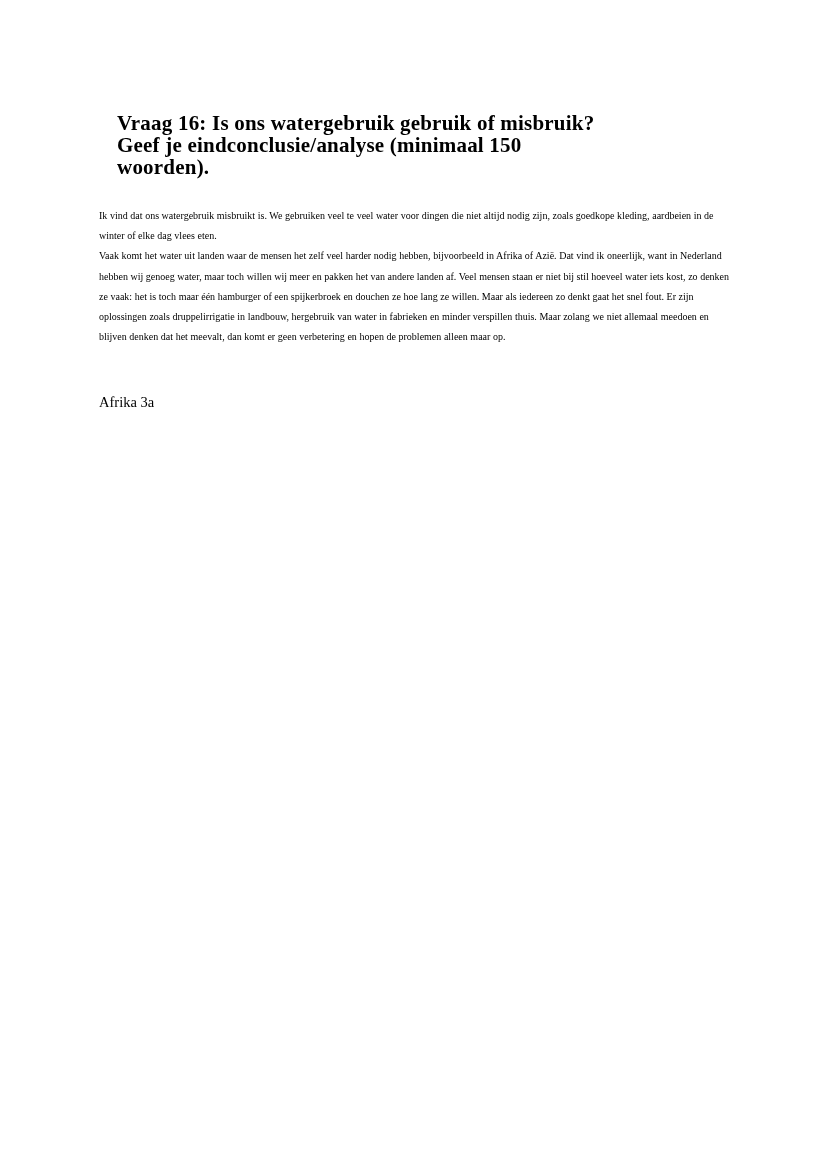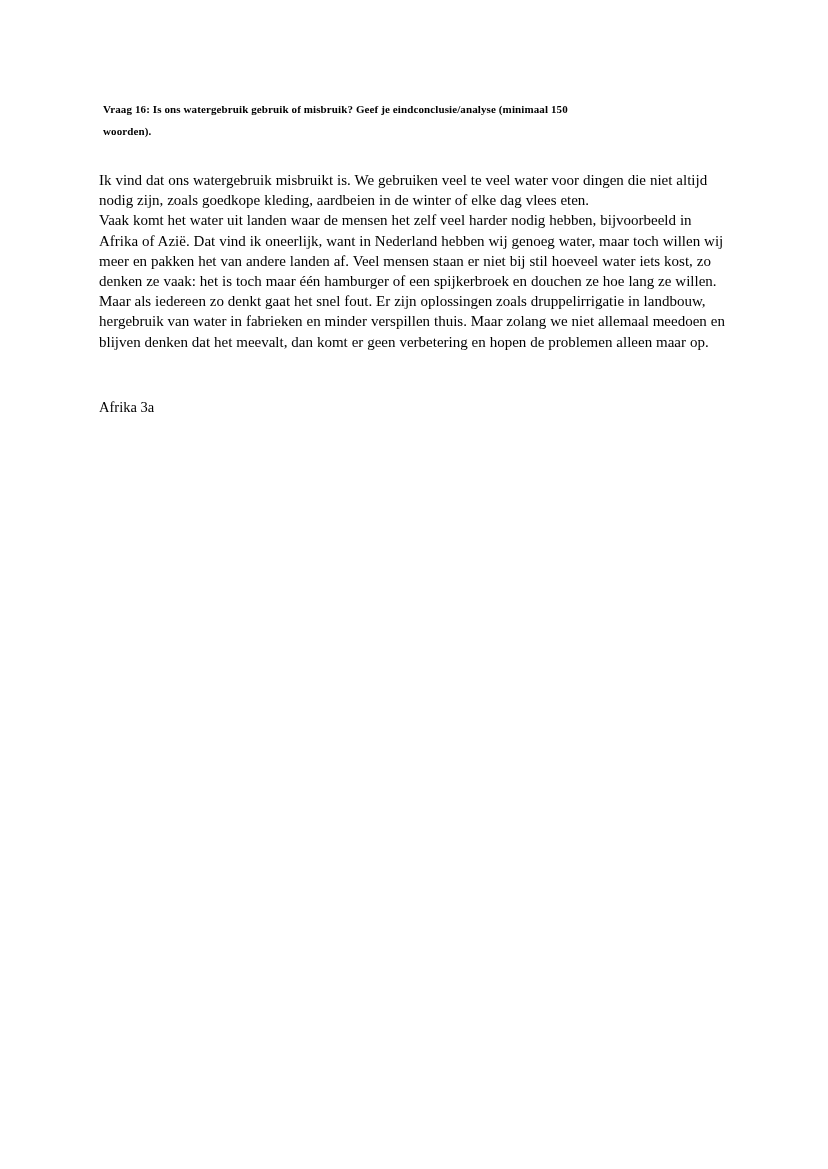--- a/index.html
+++ b/index.html
@@ -21,30 +21,30 @@
     background: #ffffff;
     overflow: hidden;
   }
   .content {
     position: absolute;
     left: 99px;
     top: 94px;
     width: 634px;
   }
   .doc-heading {
-    font-size: 11px;
+    font-size: 21px;
     font-weight: bold;
     line-height: 22px;
     letter-spacing: 0.01em;
-    margin: 4px;
+    margin: 18px;
     width: 500px;
   }
   .body-block {
     margin-top: 28px;
-    font-size: 15px;
+    font-size: 10px;
     line-height: 20.2px;
     text-align: left;
     white-space: pre-wrap;
     word-spacing: 0.01em;
   }
   .signature {
     margin-top: 45px;
     font-size: 14.5px;
     line-height: 20px;
   }

